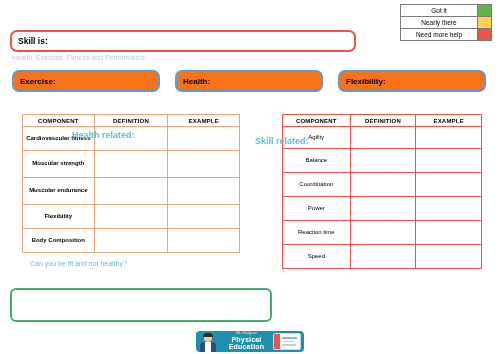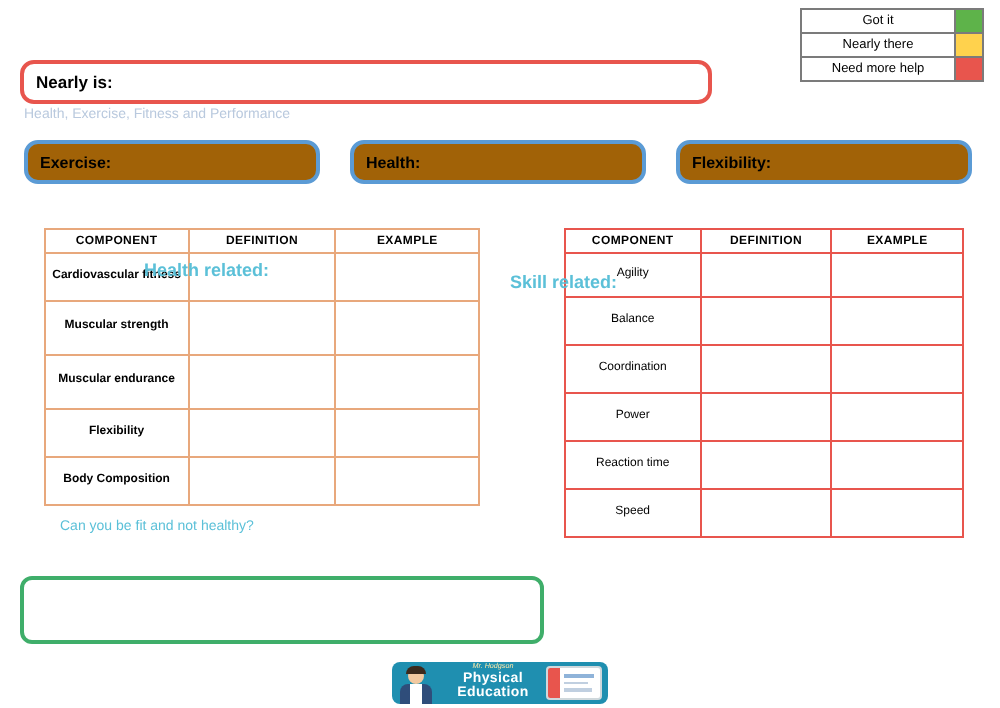--- a/index.html
+++ b/index.html
@@ -84,21 +84,21 @@
   }
 
   
   .blue-box {
     position: absolute;
     top: 70px;
     height: 22px;
     border: 2px solid #5b9bd5;
     border-radius: 7px;
     box-sizing: border-box;
-    background: #a16207;
+    background: #f97316;
   }
   .blue-box .bb-label {
     position: absolute;
     left: 6px;
     top: 5px;
     font-size: 8px;
     font-weight: bold;
     color: #000;
   }
   #box-exercise { left: 12px; width: 148px; }
@@ -293,21 +293,21 @@
       <div class="legend-label">Nearly there</div>
       <div class="legend-swatch sw-yellow"></div>
     </div>
     <div class="legend-row">
       <div class="legend-label">Need more help</div>
       <div class="legend-swatch sw-red"></div>
     </div>
   </div>
 
   <div class="health-box">
-    <span class="health-label">Nearly is:</span>
+    <span class="health-label">Skill is:</span>
   </div>
 
   <div class="faint-text">Health, Exercise, Fitness and Performance</div>
 
   <div class="blue-box" id="box-exercise">
     <span class="bb-label">Exercise:</span>
   </div>
   <div class="blue-box" id="box-fitness">
     <span class="bb-label">Health:</span>
   </div>

